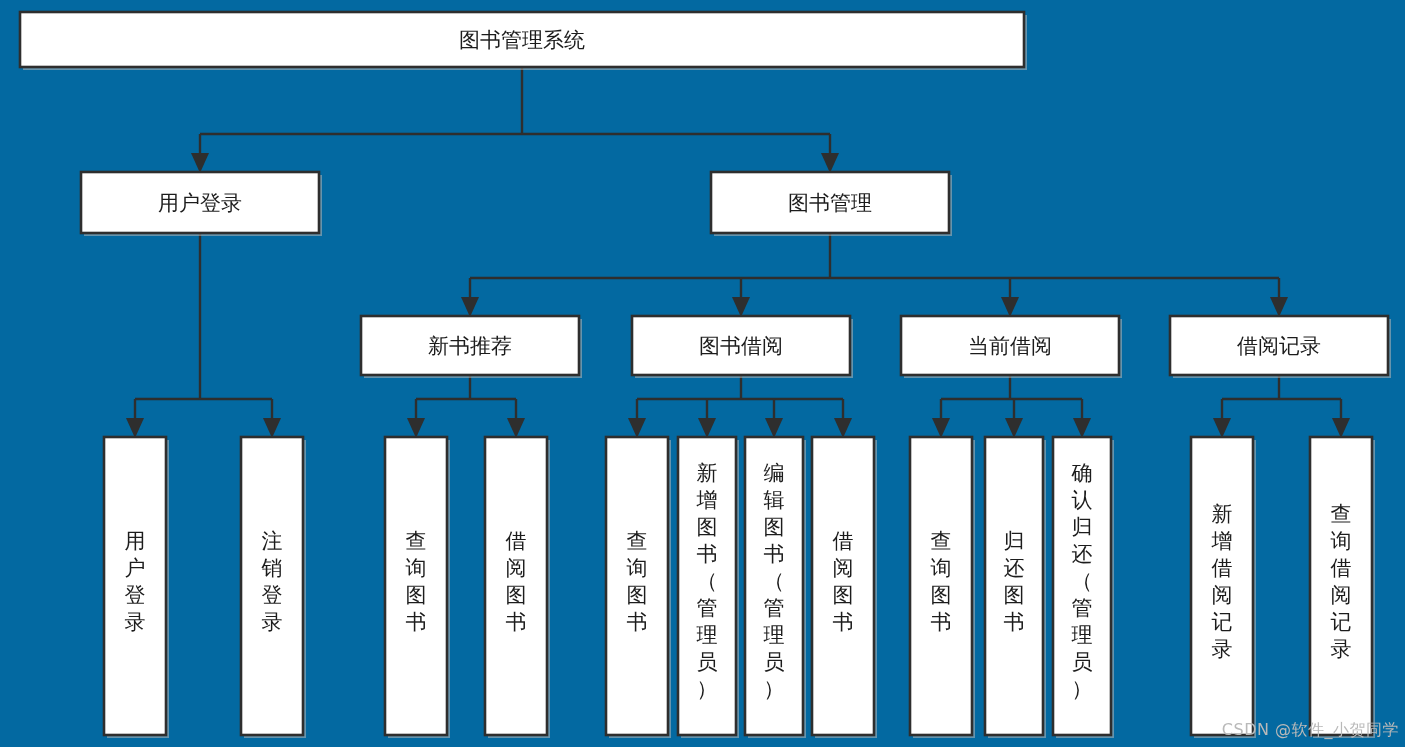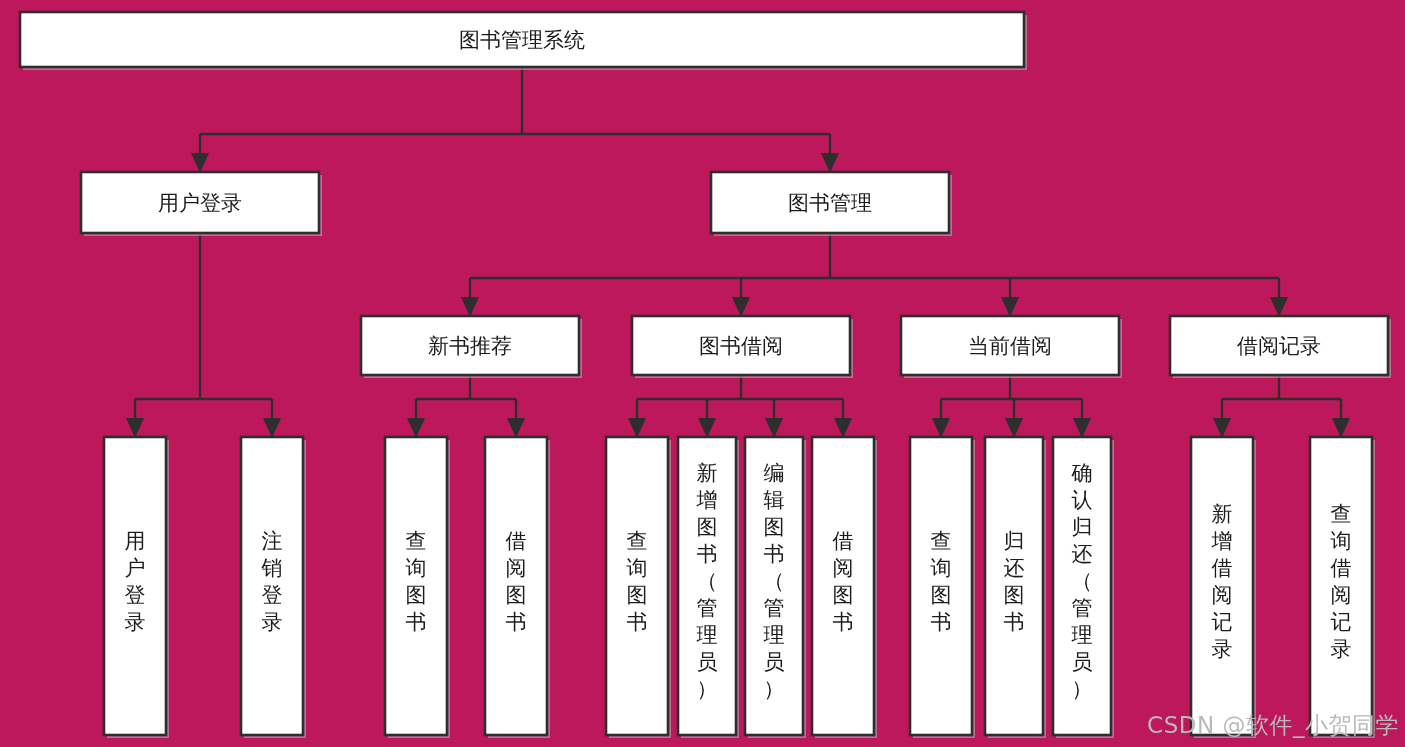--- a/index.html
+++ b/index.html
@@ -11,21 +11,21 @@
   body {
     width: 1405px;
     height: 747px;
     font-family: "DejaVu Sans", "Liberation Sans", sans-serif;
     overflow: hidden;
   }
   #diagram-root {
     position: relative;
     width: 1405px;
     height: 747px;
-    background: #be185d;
+    background: #0369a1;
   }
   svg#flow-svg {
     position: absolute;
     top: 0;
     left: 0;
     width: 1405px;
     height: 747px;
     display: block;
   }
   .node-box {
@@ -59,21 +59,21 @@
     font-family: "DejaVu Sans", "Liberation Sans", sans-serif;
     font-size: 21px;
     fill: #1c1c1c;
     text-anchor: middle;
   }
   .watermark-text {
     position: absolute;
     right: 6px;
     bottom: 6px;
     font-family: "DejaVu Sans", "Liberation Sans", sans-serif;
-    font-size: 23px;
+    font-size: 16px;
     color: #b9b9b9;
     letter-spacing: 0.5px;
     white-space: nowrap;
     user-select: none;
   }
 </style>
 </head>
 <body>
 
 <div id="diagram-root">

